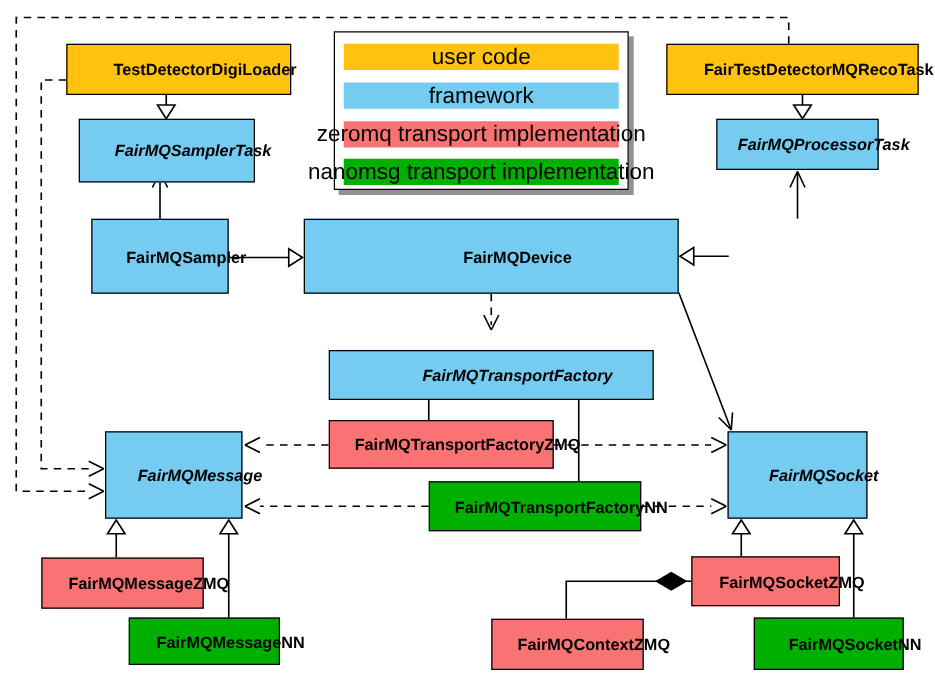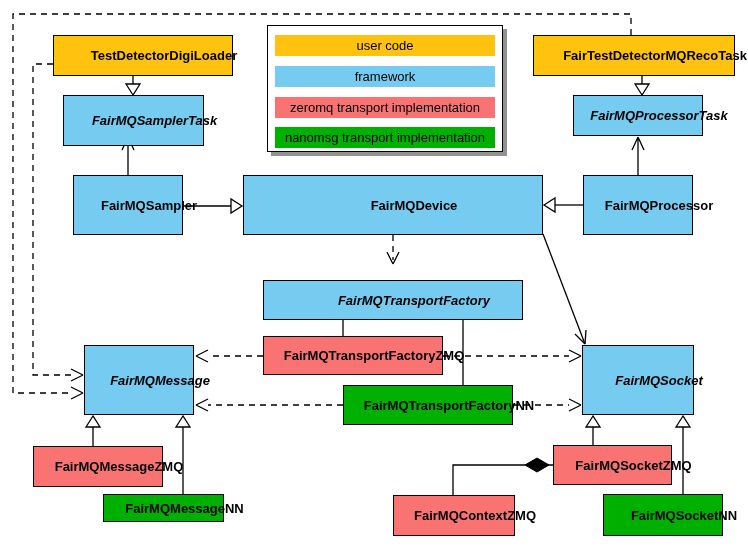--- a/index.html
+++ b/index.html
@@ -23,21 +23,21 @@
   .zeromq{background:#F97373;}
   .nanomsg{background:#00B000;}
   #legend{
     position:absolute;z-index:2;left:267px;top:25px;width:236px;height:127px;
     background:#fff;border:1.4px solid #000;box-sizing:border-box;
     box-shadow:4px 4px 0 rgba(110,110,110,0.75);
   }
   .lg-bar{
     position:absolute;left:7px;width:220px;height:21px;
     display:flex;align-items:center;justify-content:center;
-    font-size:13px;font-weight:normal;color:#000;white-space:nowrap;
+    font-size:18px;font-weight:normal;color:#000;white-space:nowrap;
   }
 </style>
 </head>
 <body>
 
 <div id="canvas">
 
   <svg id="edges" viewBox="0 0 748 549" xmlns="http://www.w3.org/2000/svg">
 
     <g>
@@ -161,23 +161,20 @@
   </div>
 
   <div class="node framework" style="left:73px;top:175px;width:110px;height:60px">
     <span>FairMQSampler</span>
   </div>
 
   <div class="node framework" style="left:243px;top:175px;width:300px;height:60px">
     <span>FairMQDevice</span>
   </div>
 
-  <div class="node framework" style="left:583px;top:175px;width:110px;height:60px">
-    <span>FairMQProcessor</span>
-  </div>
 
   <div class="node framework abstract" style="left:263px;top:280px;width:260px;height:40px">
     <span>FairMQTransportFactory</span>
   </div>
 
   <div class="node zeromq" style="left:263px;top:336px;width:180px;height:39px">
     <span>FairMQTransportFactoryZMQ</span>
   </div>
 
   <div class="node nanomsg" style="left:343px;top:385px;width:170px;height:40px">
@@ -189,21 +186,21 @@
   </div>
 
   <div class="node framework abstract" style="left:582px;top:345px;width:112px;height:70px">
     <span>FairMQSocket</span>
   </div>
 
   <div class="node zeromq" style="left:33px;top:446px;width:130px;height:41px">
     <span>FairMQMessageZMQ</span>
   </div>
 
-  <div class="node nanomsg" style="left:103px;top:494px;width:121px;height:28px">
+  <div class="node nanomsg" style="left:103px;top:494px;width:121px;height:38px">
     <span>FairMQMessageNN</span>
   </div>
 
   <div class="node zeromq" style="left:553px;top:445px;width:119px;height:40px">
     <span>FairMQSocketZMQ</span>
   </div>
 
   <div class="node zeromq" style="left:393px;top:495px;width:122px;height:41px">
     <span>FairMQContextZMQ</span>
   </div>

